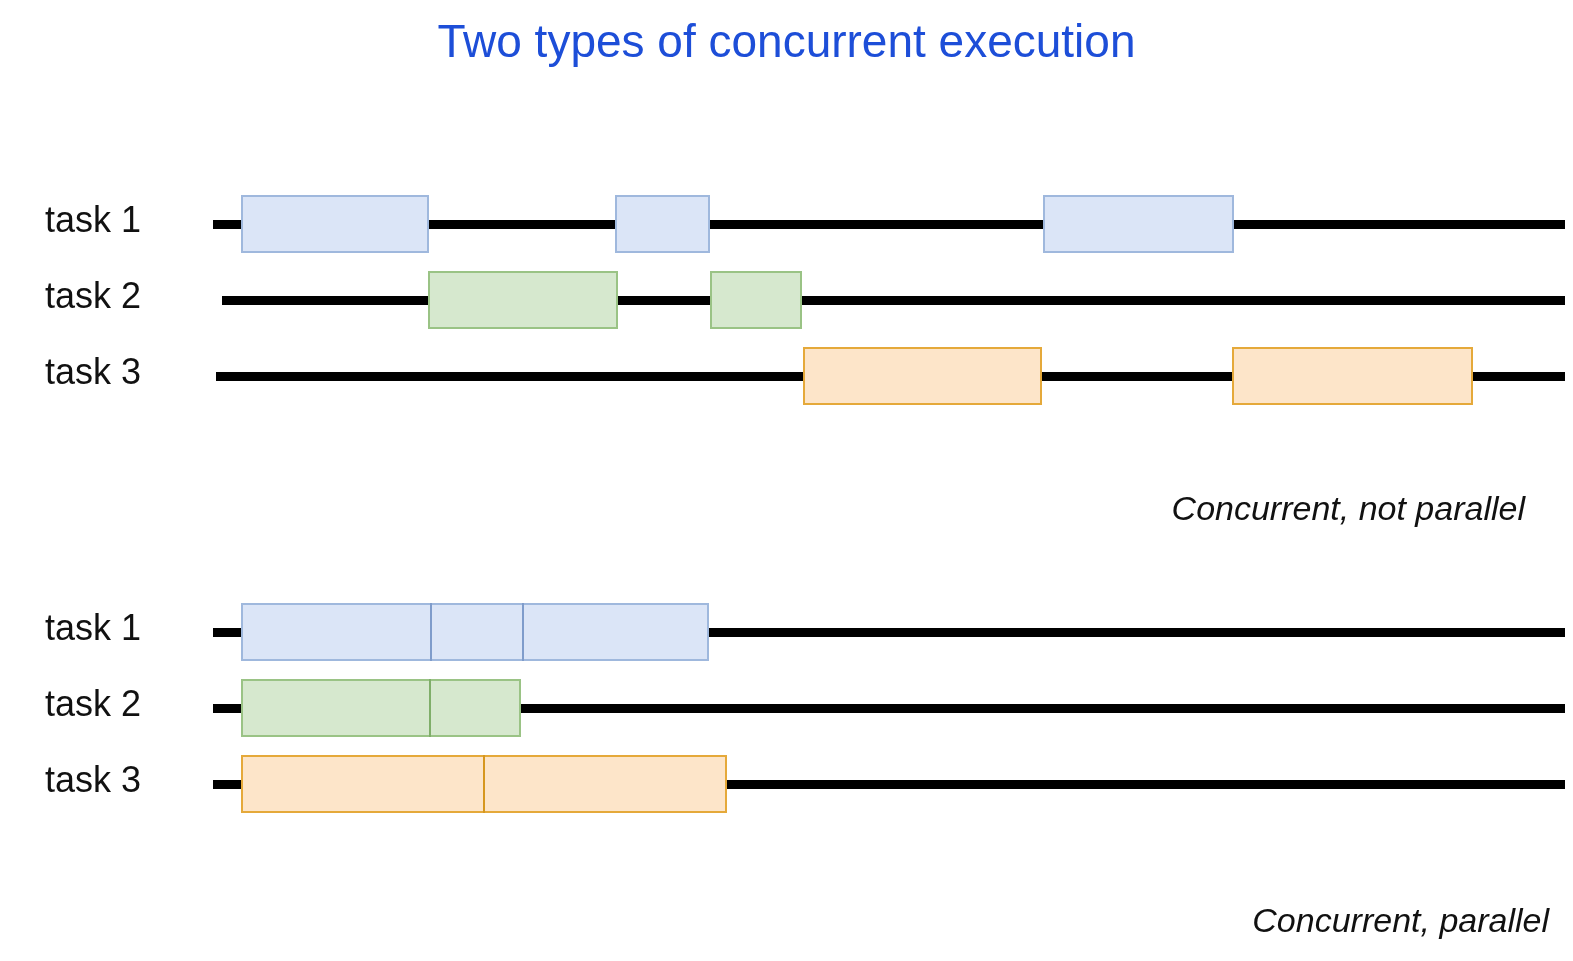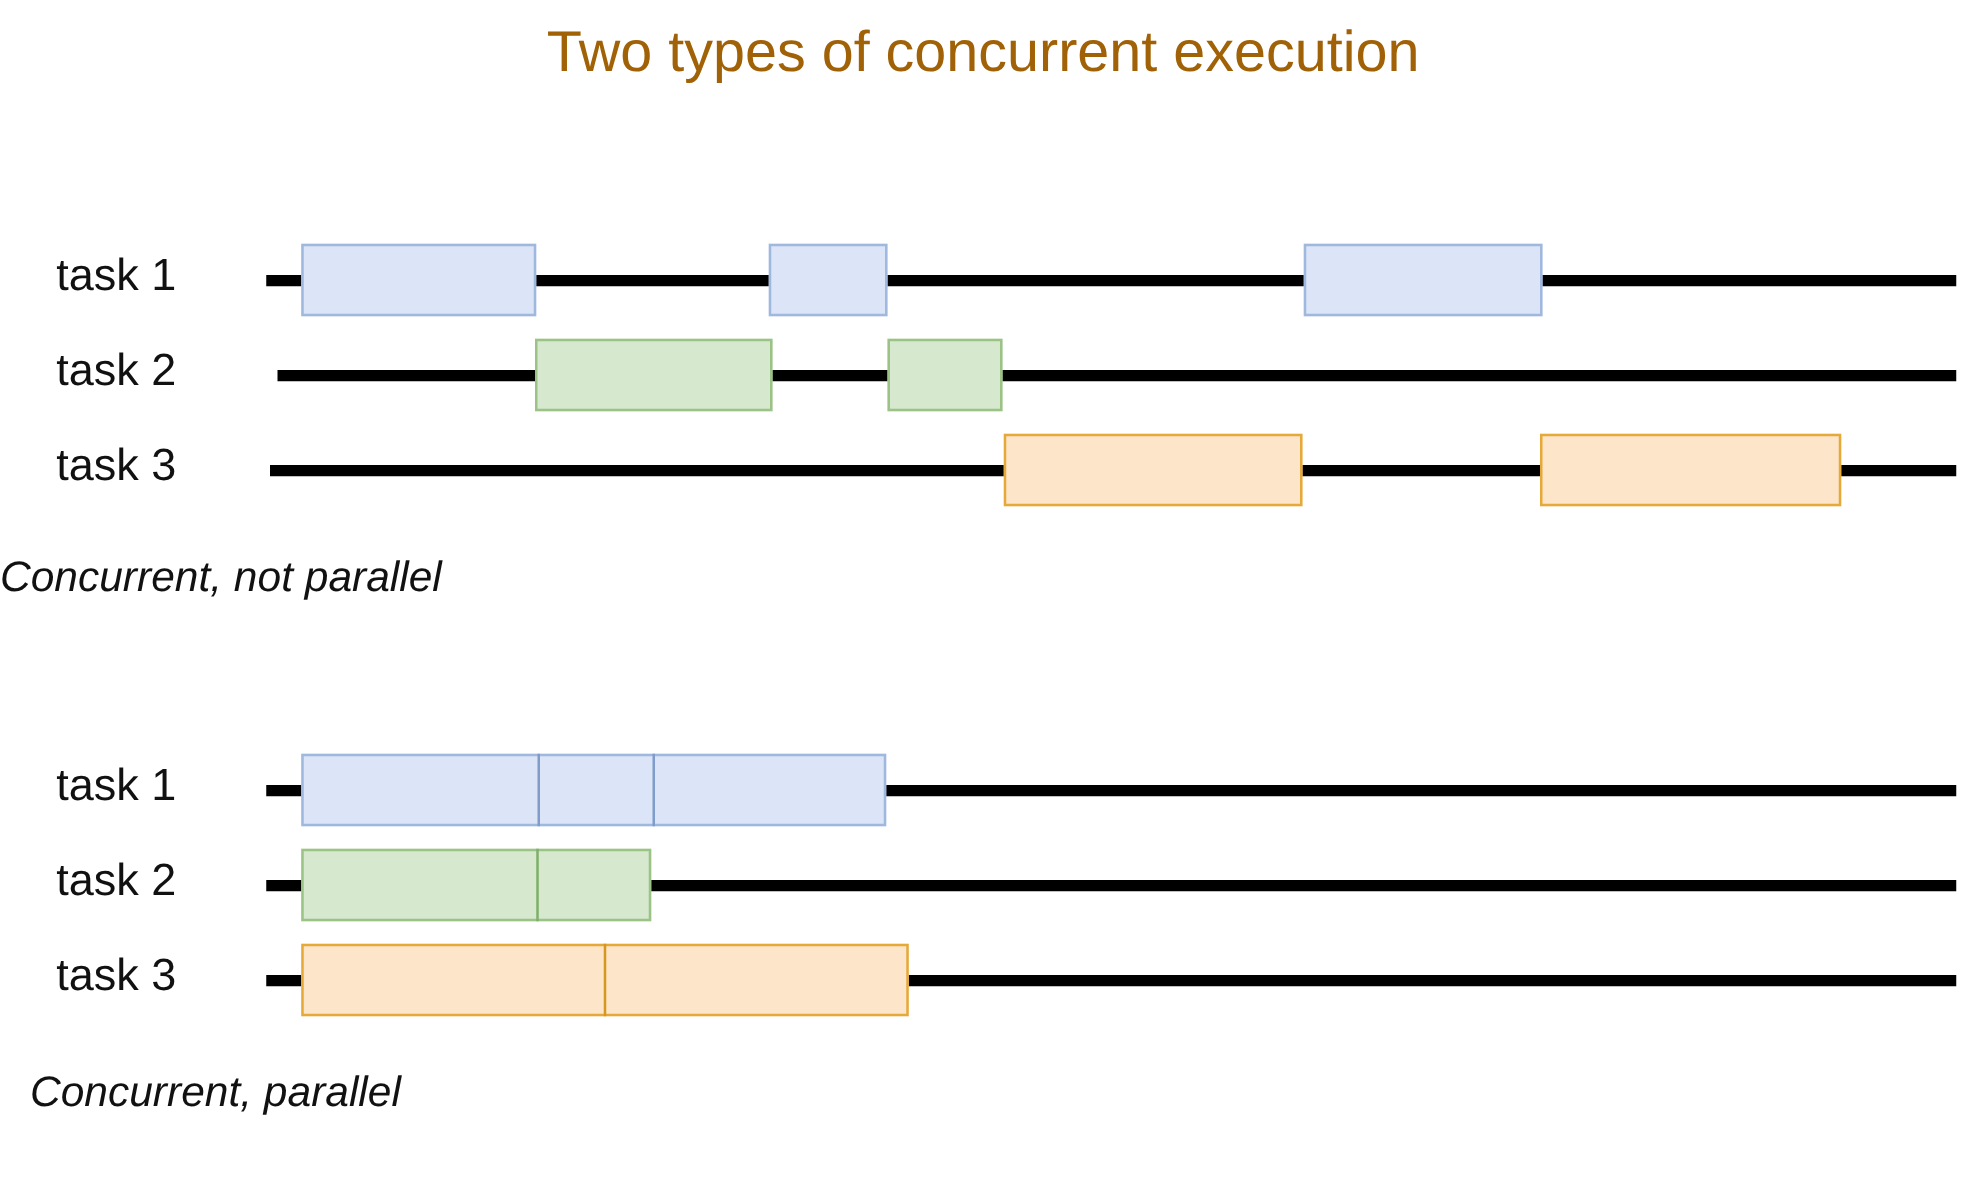--- a/index.html
+++ b/index.html
@@ -23,33 +23,34 @@
 
   .title {
     position: absolute;
     left: 0;
     top: 14px;
     width: 1573px;
     text-align: center;
     font-size: 46px;
     font-weight: 400;
     letter-spacing: 0px;
-    color: #a16207;
+    color: #1d4ed8;
     white-space: nowrap;
   }
 
   .caption {
     position: absolute;
     width: 1525px;
     left: 0;
-    text-align: left;
+    text-align: right;
     font-size: 34px;
     font-style: italic;
     color: #111111;
     white-space: nowrap;
+    margin-top: 46px;
   }
   .caption.cap1 { top: 443px; }
   .caption.cap2 { top: 855px; padding-left: 24px; }
 
   .track-label {
     position: absolute;
     font-size: 36px;
     color: #111111;
     white-space: nowrap;
     text-align: center;

